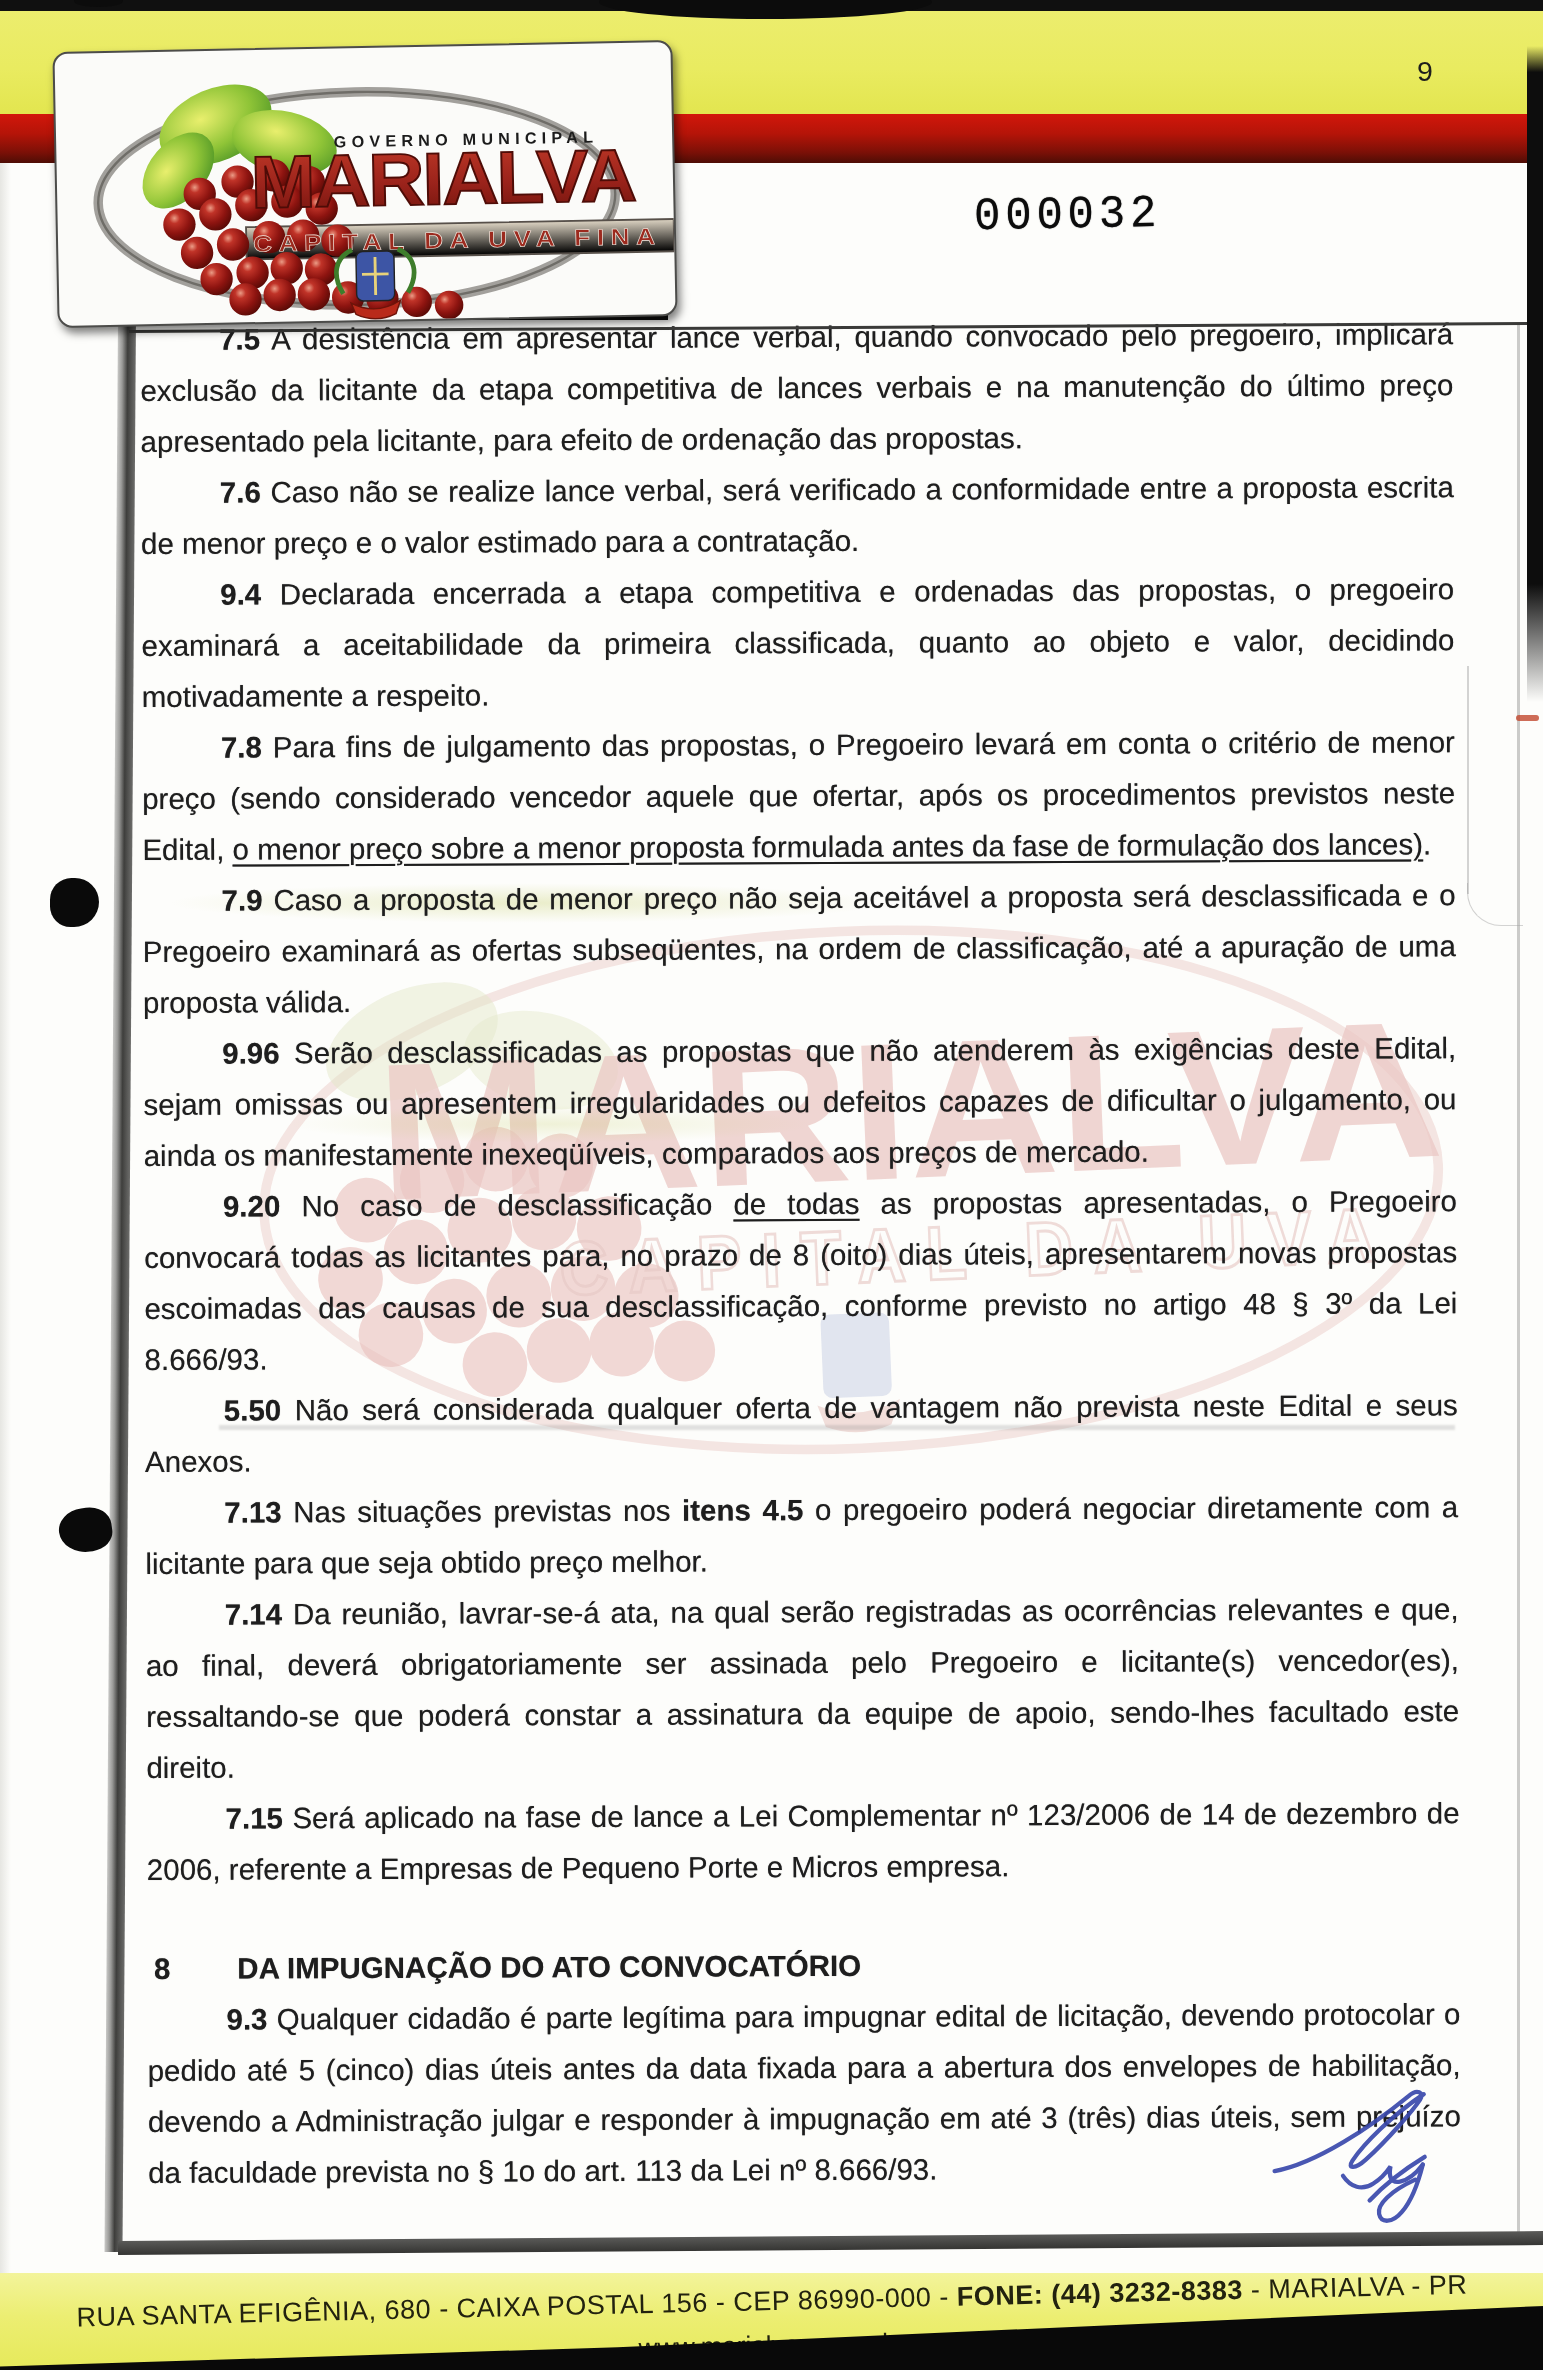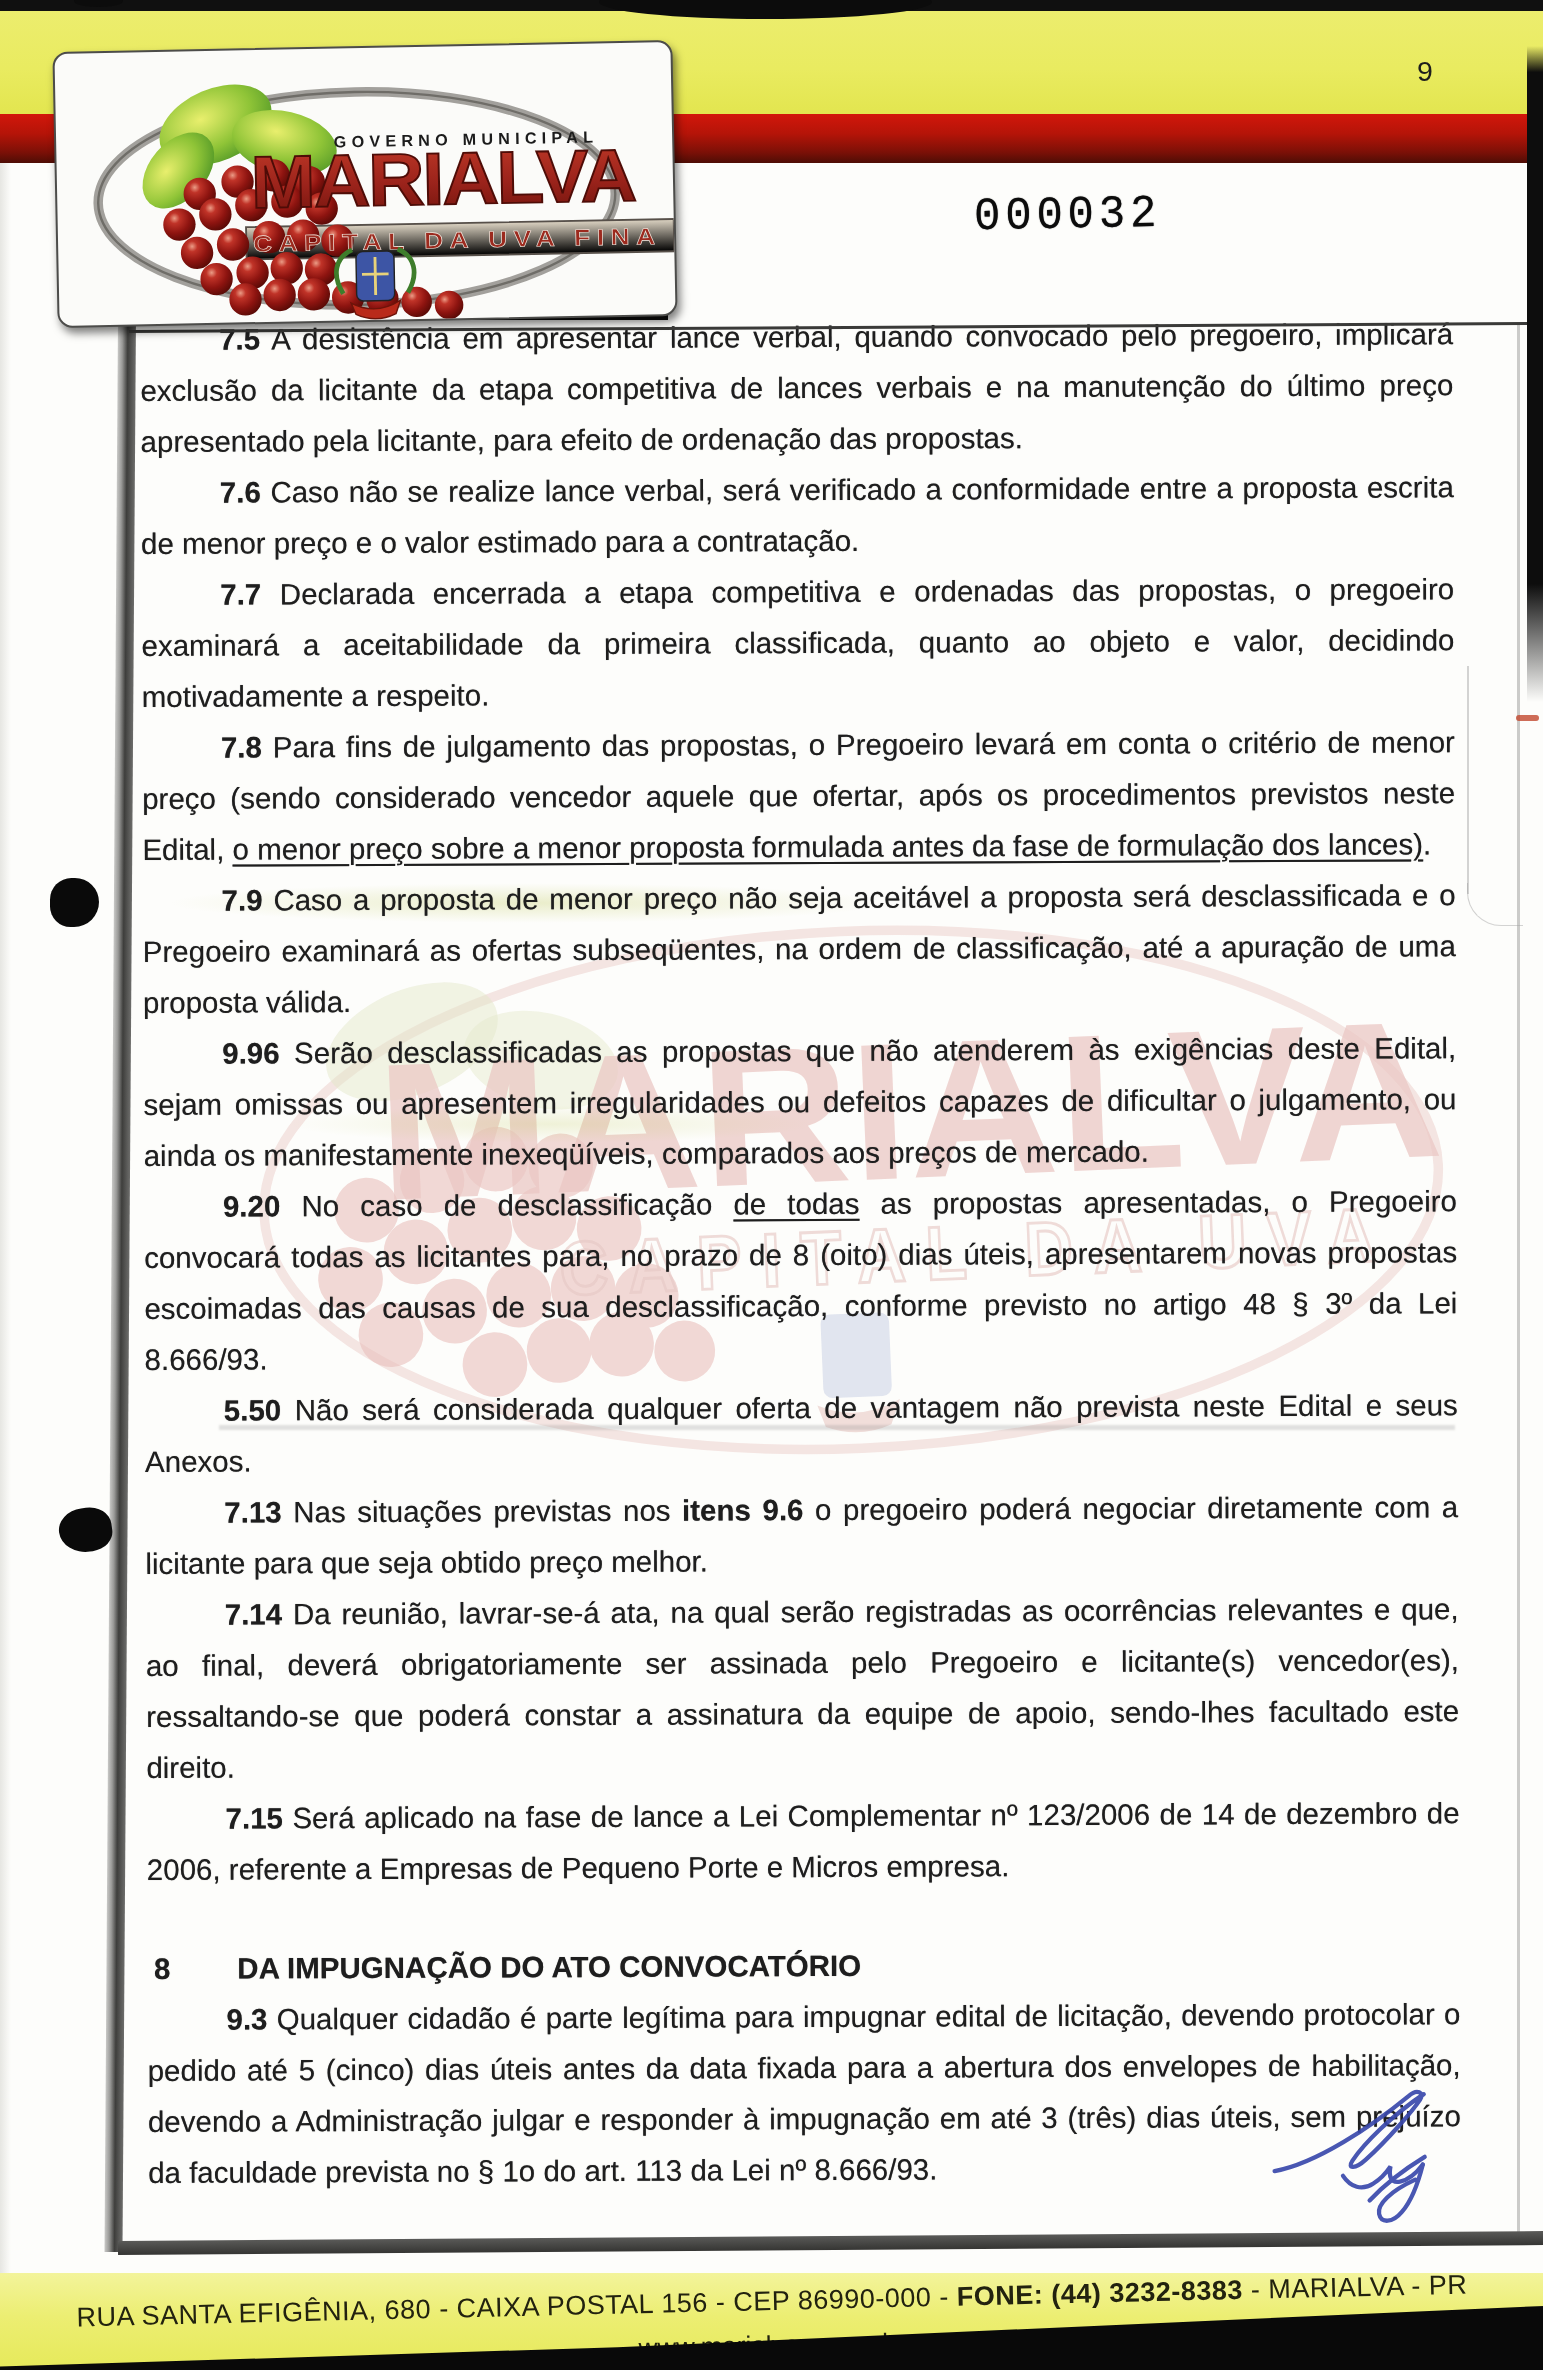--- a/index.html
+++ b/index.html
@@ -213,27 +213,27 @@
     <text x="145" y="290" font-size="205" font-weight="900" fill="#d8918c" opacity=".72" textLength="1120" lengthAdjust="spacingAndGlyphs">MARIALVA</text>
     <text x="330" y="398" font-size="80" font-weight="900" letter-spacing="24" fill="none" stroke="#cf958f" stroke-width="3" opacity=".65" textLength="880" lengthAdjust="spacingAndGlyphs">CAPITAL DA UVA</text>
     <rect x="602" y="430" width="72" height="88" rx="10" fill="#8b9cca" opacity=".5"></rect>
     <path d="M 595 525 Q 638 545 682 522 L 672 548 Q 638 562 603 548 Z" fill="#cf8a84" opacity=".55"></path>
   </svg>
 </div>
 
 <div class="doc" id="doc-body">
     <p><span class="b">7.5</span><span> A desistência em apresentar lance verbal, quando convocado pelo pregoeiro, implicará exclusão da licitante da etapa competitiva de lances verbais e na manutenção do último preço apresentado pela licitante, para efeito de ordenação das propostas.</span></p>
     <p><span class="b">7.6</span><span> Caso não se realize lance verbal, será verificado a conformidade entre a proposta escrita de menor preço e o valor estimado para a contratação.</span></p>
-    <p><span class="b">7.7</span><span> Declarada encerrada a etapa competitiva e ordenadas das propostas, o pregoeiro examinará a aceitabilidade da primeira classificada, quanto ao objeto e valor, decidindo motivadamente a respeito.</span></p>
+    <p><span class="b">9.4</span><span> Declarada encerrada a etapa competitiva e ordenadas das propostas, o pregoeiro examinará a aceitabilidade da primeira classificada, quanto ao objeto e valor, decidindo motivadamente a respeito.</span></p>
     <p><span class="b">7.8</span><span> Para fins de julgamento das propostas, o Pregoeiro levará em conta o critério de menor preço (sendo considerado vencedor aquele que ofertar, após os procedimentos previstos neste Edital, </span><span class="u">o menor preço sobre a menor proposta formulada antes da fase de formulação dos lances)</span><span>.</span></p>
     <p><span class="b">7.9</span><span> Caso a proposta de menor preço não seja aceitável a proposta será desclassificada e o Pregoeiro examinará as ofertas subseqüentes, na ordem de classificação, até a apuração de uma proposta válida.</span></p>
     <p><span class="b">9.96</span><span> Serão desclassificadas as propostas que não atenderem às exigências deste Edital, sejam omissas ou apresentem irregularidades ou defeitos capazes de dificultar o julgamento, ou ainda os manifestamente inexeqüíveis, comparados aos preços de mercado.</span></p>
     <p><span class="b">9.20</span><span> No caso de desclassificação </span><span class="u">de todas</span><span> as propostas apresentadas, o Pregoeiro convocará todas as licitantes para, no prazo de 8 (oito) dias úteis, apresentarem novas propostas escoimadas das causas de sua desclassificação, conforme previsto no artigo 48 § 3º da Lei 8.666/93.</span></p>
     <p><span class="b">5.50</span><span> Não será considerada qualquer oferta de vantagem não prevista neste Edital e seus Anexos.</span></p>
-    <p><span class="b">7.13</span><span> Nas situações previstas nos </span><span class="b">itens 9.6</span><span> o pregoeiro poderá negociar diretamente com a licitante para que seja obtido preço melhor.</span></p>
+    <p><span class="b">7.13</span><span> Nas situações previstas nos </span><span class="b">itens 4.5</span><span> o pregoeiro poderá negociar diretamente com a licitante para que seja obtido preço melhor.</span></p>
     <p><span class="b">7.14</span><span> Da reunião, lavrar-se-á ata, na qual serão registradas as ocorrências relevantes e que, ao final, deverá obrigatoriamente ser assinada pelo Pregoeiro e licitante(s) vencedor(es), ressaltando-se que poderá constar a assinatura da equipe de apoio, sendo-lhes facultado este direito.</span></p>
     <p><span class="b">7.15</span><span> Será aplicado na fase de lance  a Lei Complementar nº 123/2006 de 14 de dezembro de 2006, referente a Empresas de Pequeno Porte e Micros empresa.</span></p>
     <p class="head"><span class="b">8</span><span class="tab"></span><span class="b">DA IMPUGNAÇÃO DO ATO CONVOCATÓRIO</span></p>
     <p><span class="b">9.3</span><span> Qualquer cidadão é parte legítima para impugnar edital de licitação, devendo protocolar o pedido até 5 (cinco) dias úteis antes da data fixada para a abertura dos envelopes de habilitação, devendo a Administração julgar e responder à impugnação em até 3 (três) dias úteis, sem prejuízo da faculdade prevista no § 1o do art. 113 da Lei nº 8.666/93.</span></p>
   </div>
 
 <div class="signature">
   <svg width="209" height="162" viewBox="0 0 220 170">
     <g fill="none" stroke="#3a49ac" stroke-width="4.5" stroke-linecap="round" opacity=".92">
       <path d="M 205 22 C 172 44 142 74 130 92 C 124 101 133 101 144 91 C 168 69 193 40 201 28 C 206 20 198 16 189 24 C 150 56 92 95 48 103"></path>

